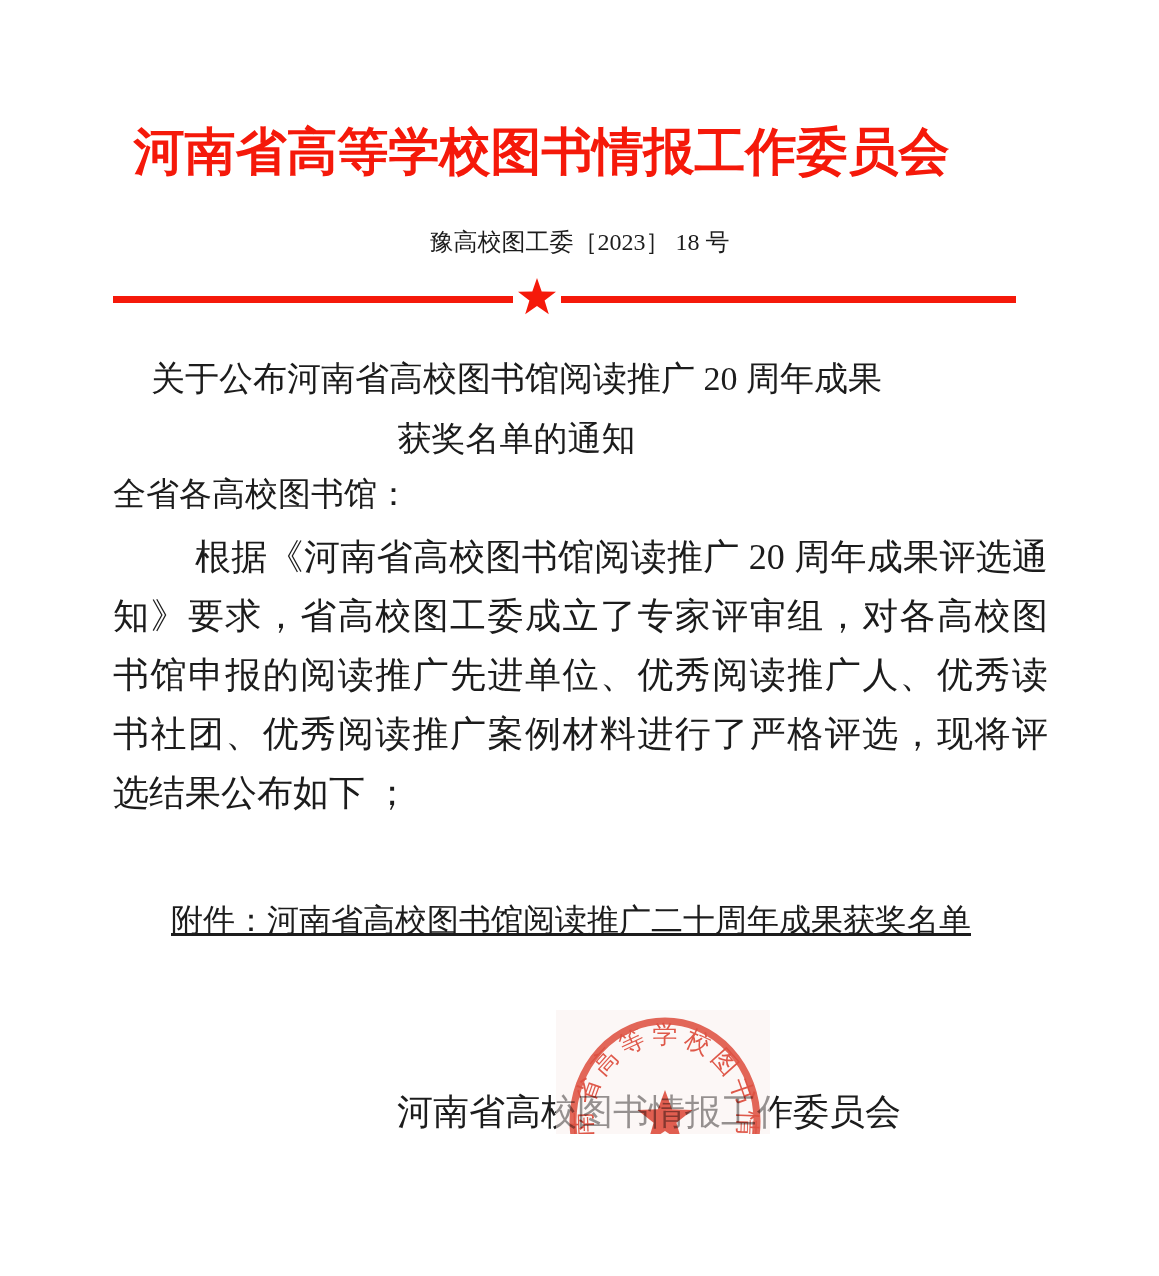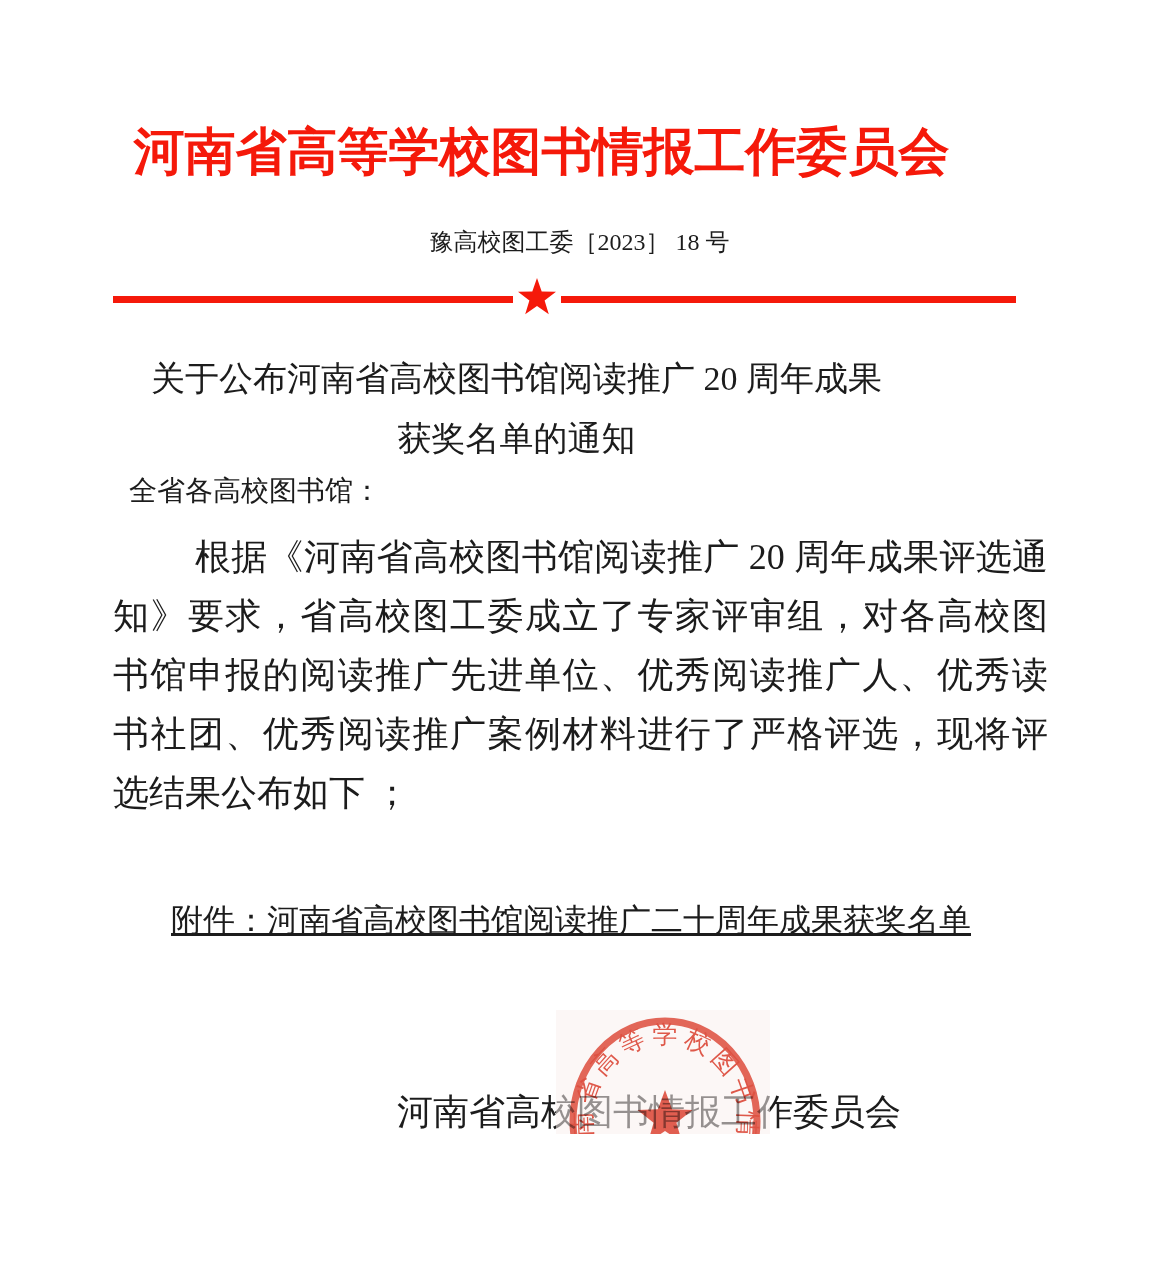--- a/index.html
+++ b/index.html
@@ -45,22 +45,22 @@
   .doc-title {
     position: absolute;
     top: 349px; left: 0; width: 100%;
     text-align: center;
     font-size: 34px;
     line-height: 60px;
     transform: translateX(-63px);
   }
   .salutation {
     position: absolute;
-    top: 472px; left: 129px;
-    font-size: 28px;
+    top: 472px; left: 113px;
+    font-size: 33px;
   }
   .paragraph {
     position: absolute;
     top: 528px; left: 113px; width: 935px;
     margin: 0;
     font-size: 36px;
     line-height: 59px;
     text-align: justify;
     text-indent: 82px;
   }

